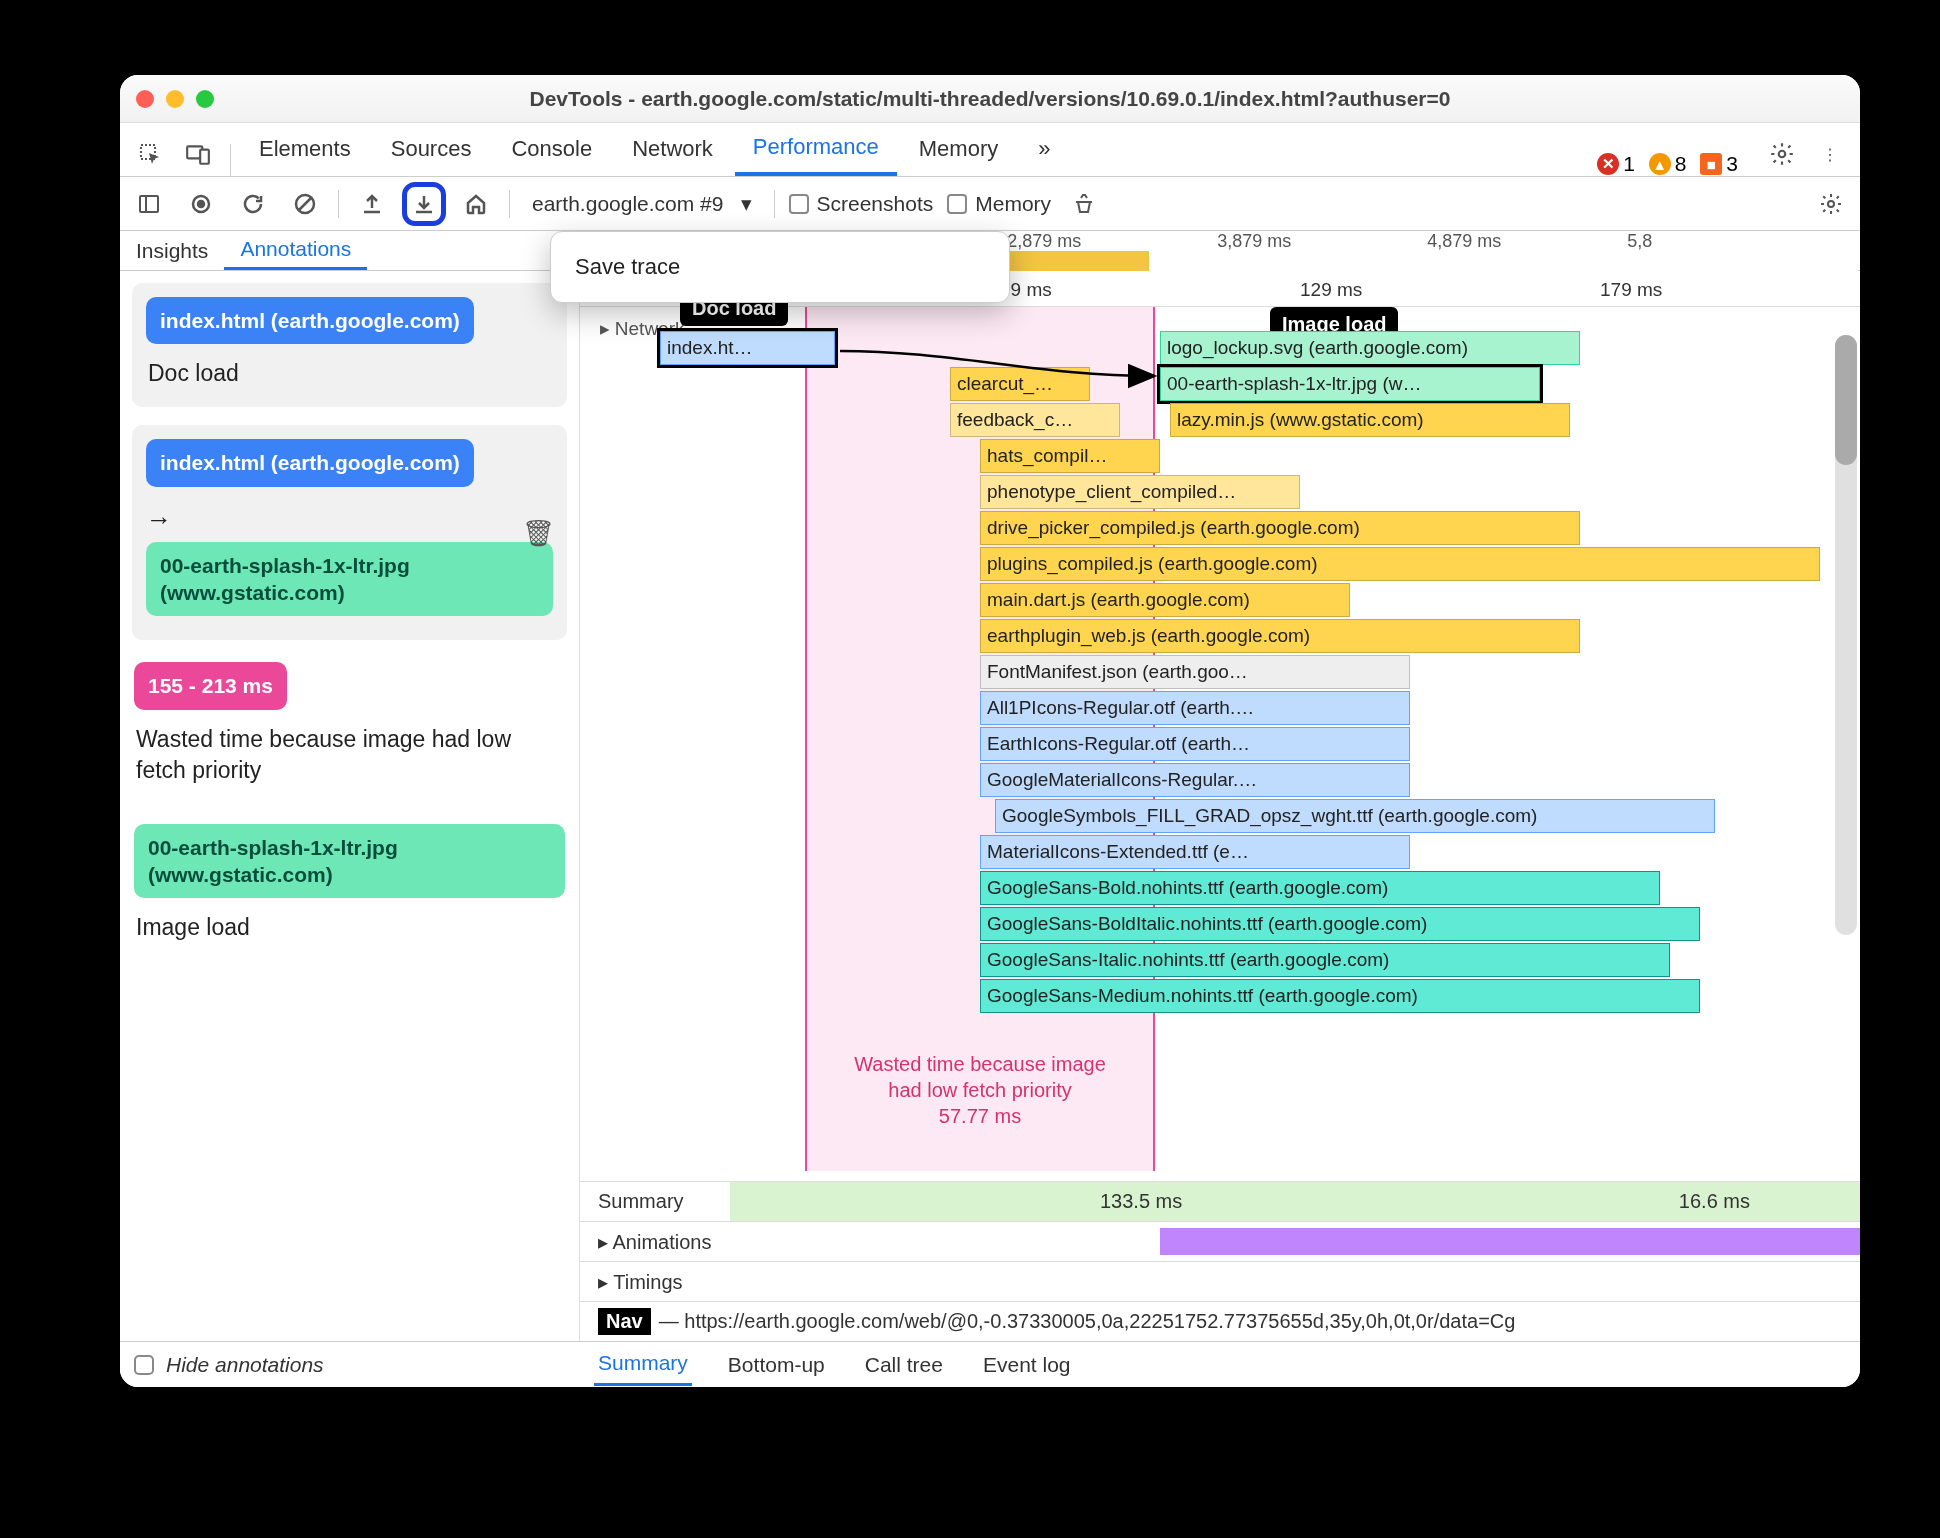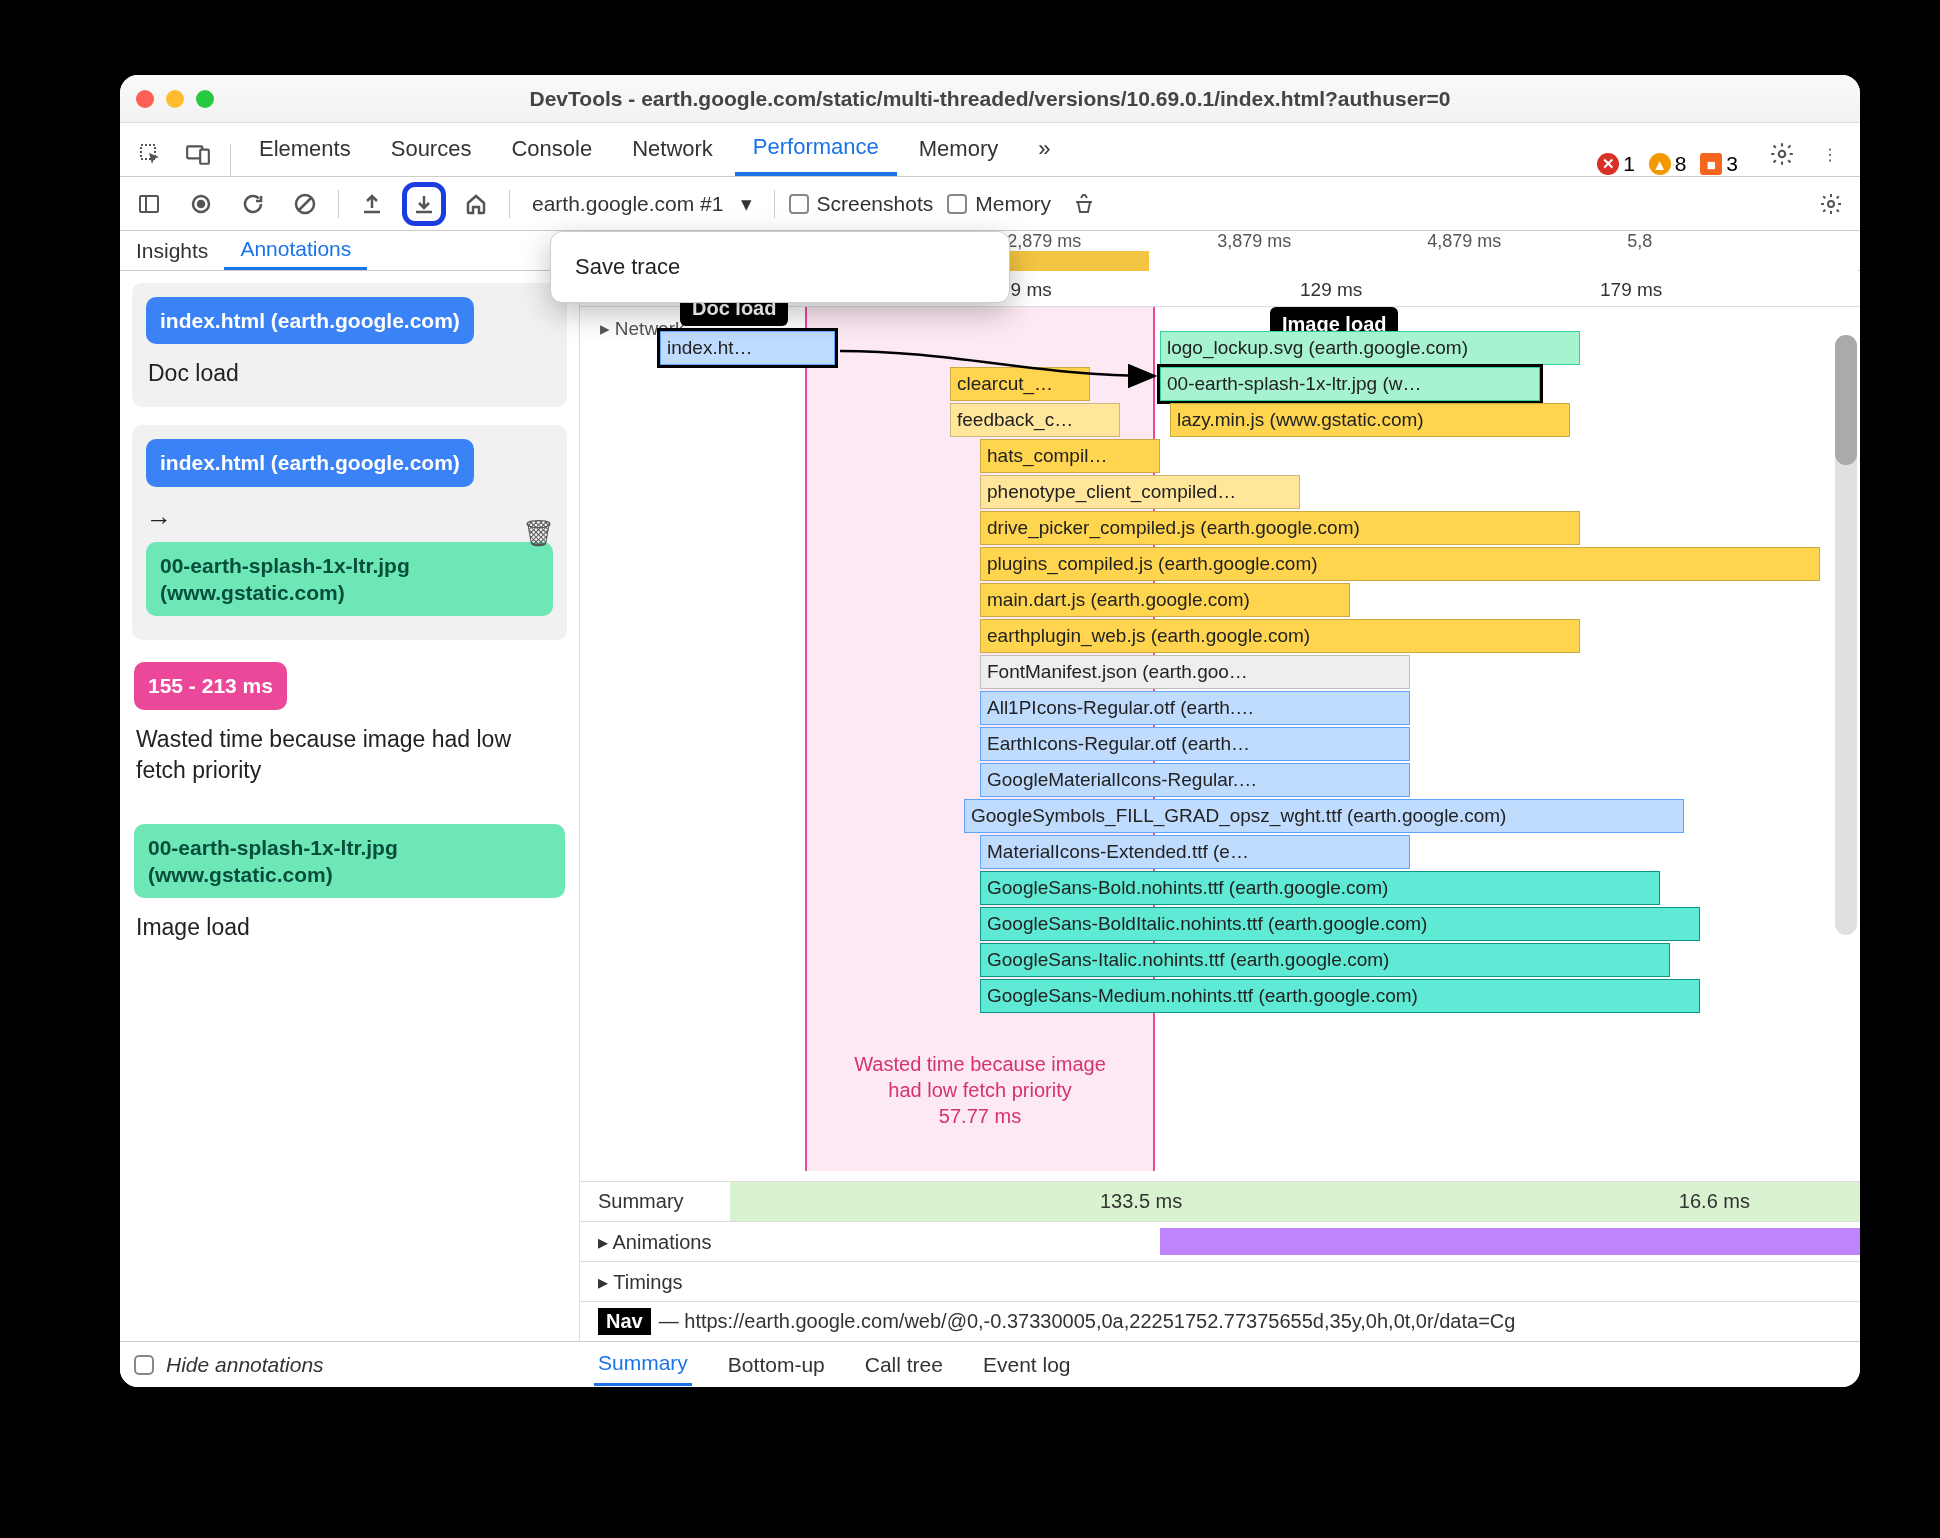--- a/index.html
+++ b/index.html
@@ -151,21 +151,21 @@
         <svg width="24" height="24" viewBox="0 0 24 24" fill="none" stroke="currentColor" stroke-width="2.5">
           <path d="M12 4v12M7 11l5 5 5-5M4 20h16"></path>
         </svg>
       </div>
     <div class="sbtn">
         <svg width="24" height="24" viewBox="0 0 24 24" fill="none" stroke="currentColor" stroke-width="2.5">
           <path d="M4 11l8-7 8 7v9a1 1 0 0 1-1 1h-4v-6h-6v6H5a1 1 0 0 1-1-1z"></path>
         </svg>
       </div>
     <div class="sep" style="width:1px;height:28px;background:#ccc;"></div>
-    <div class="select"><span>earth.google.com #1</span> &nbsp;&nbsp;▾</div>
+    <div class="select"><span>earth.google.com #9</span> &nbsp;&nbsp;▾</div>
     <div class="sep" style="width:1px;height:28px;background:#ccc;"></div>
     <div class="chk">
         <div class="box"></div>
         <span>Screenshots</span>
       </div>
     <div class="chk">
         <div class="box"></div>
         <span>Memory</span>
       </div>
     <div class="sbtn">
@@ -243,21 +243,21 @@
       <div class="flame c-yellow" style="top:168px; left:400px; width:180px;">hats_compil…</div>
       <div class="flame c-lyellow" style="top:204px; left:400px; width:320px;">phenotype_client_compiled…</div>
       <div class="flame c-yellow" style="top:240px; left:400px; width:600px;">drive_picker_compiled.js (earth.google.com)</div>
       <div class="flame c-yellow" style="top:276px; left:400px; width:840px;">plugins_compiled.js (earth.google.com)</div>
       <div class="flame c-yellow" style="top:312px; left:400px; width:370px;">main.dart.js (earth.google.com)</div>
       <div class="flame c-yellow" style="top:348px; left:400px; width:600px;">earthplugin_web.js (earth.google.com)</div>
       <div class="flame c-gray" style="top:384px; left:400px; width:430px;">FontManifest.json (earth.goo…</div>
       <div class="flame c-blue" style="top:420px; left:400px; width:430px;">All1PIcons-Regular.otf (earth.…</div>
       <div class="flame c-blue" style="top:456px; left:400px; width:430px;">EarthIcons-Regular.otf (earth…</div>
       <div class="flame c-blue" style="top:492px; left:400px; width:430px;">GoogleMaterialIcons-Regular.…</div>
-      <div class="flame c-blue" style="top:528px; left:384px; width:720px;">GoogleSymbols_FILL_GRAD_opsz_wght.ttf (earth.google.com)</div>
+      <div class="flame c-blue" style="top:528px; left:415px; width:720px;">GoogleSymbols_FILL_GRAD_opsz_wght.ttf (earth.google.com)</div>
       <div class="flame c-blue" style="top:564px; left:400px; width:430px;">MaterialIcons-Extended.ttf (e…</div>
       <div class="flame c-teal" style="top:600px; left:400px; width:680px;">GoogleSans-Bold.nohints.ttf (earth.google.com)</div>
       <div class="flame c-teal" style="top:636px; left:400px; width:720px;">GoogleSans-BoldItalic.nohints.ttf (earth.google.com)</div>
       <div class="flame c-teal" style="top:672px; left:400px; width:690px;">GoogleSans-Italic.nohints.ttf (earth.google.com)</div>
       <div class="flame c-teal" style="top:708px; left:400px; width:720px;">GoogleSans-Medium.nohints.ttf (earth.google.com)</div>
 
       <svg style="position:absolute; top:70px; left:255px; width:330px; height:50px;">
           <defs>
             <marker id="ah" markerWidth="12" markerHeight="10" refX="11" refY="5" orient="auto">
               <path d="M0,0 L12,5 L0,10 Z" fill="#000"></path>

